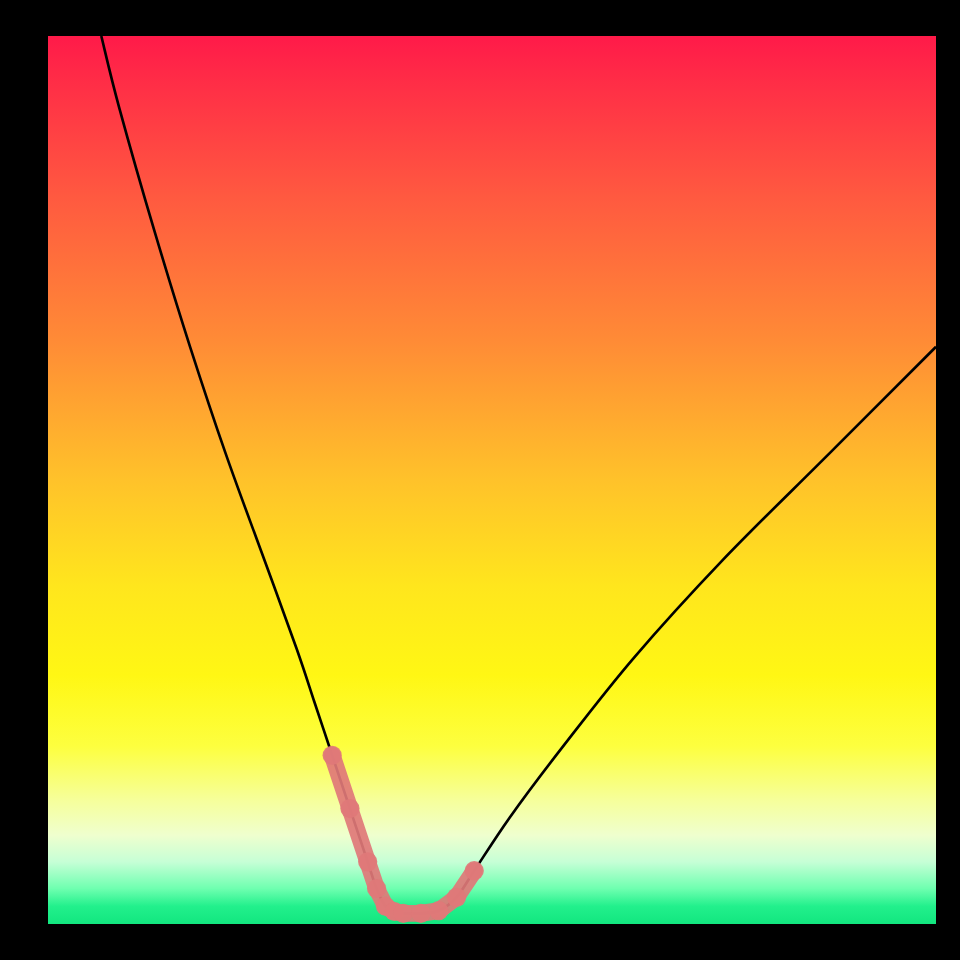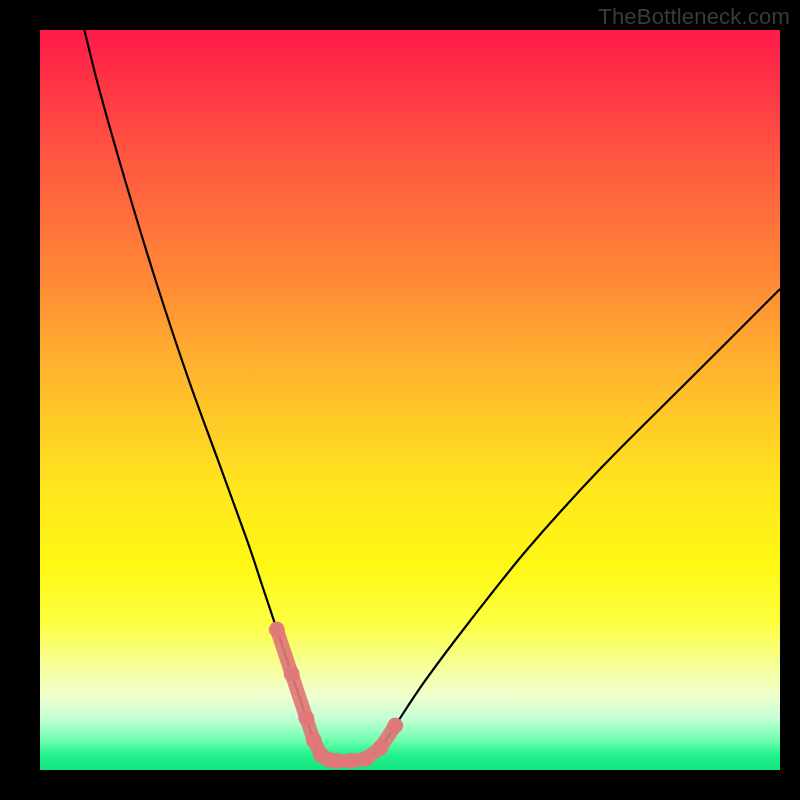--- a/index.html
+++ b/index.html
@@ -64,21 +64,20 @@
     left: 0;
     top: 0;
     width: 100%;
     height: 100%;
   }
 </style>
 </head>
 <body>
 
 <div class="frame">
-  <div class="watermark">TheBottleneck.com</div>
 
   <div class="plot-area">
     <div class="gradient-bg"></div>
     <svg class="curve" viewBox="0 0 740 740" preserveAspectRatio="none">
       <path id="curve-path" fill="none" stroke="#000" stroke-width="2.2" d="M 44.4 0 C 46.9 9.9, 51.8 32.1, 59.2 59.2 C 66.6 86.3, 78.9 129.5, 88.8 162.8 C 98.7 196.1, 108.5 228.2, 118.4 259.0 C 128.3 289.8, 138.1 319.4, 148.0 347.8 C 157.9 376.2, 167.7 402.1, 177.6 429.2 C 187.5 456.3, 199.8 489.6, 207.2 510.6 C 214.6 531.6, 217.1 540.2, 222.0 555.0 C 226.9 569.8, 231.9 584.6, 236.8 599.4 C 241.7 614.2, 246.7 629.0, 251.6 643.8 C 256.5 658.6, 262.7 677.1, 266.4 688.2 C 270.1 699.3, 271.3 704.2, 273.8 710.4 C 276.3 716.6, 278.7 722.0, 281.2 725.2 C 283.7 728.4, 286.1 728.7, 288.6 729.6 C 291.1 730.6, 292.3 730.9, 296.0 731.1 C 299.7 731.4, 305.9 731.5, 310.8 731.1 C 315.7 730.8, 320.7 731.1, 325.6 728.9 C 330.5 726.7, 335.5 723.3, 340.4 717.8 C 345.3 712.3, 347.8 706.7, 355.2 695.6 C 362.6 684.5, 372.5 668.5, 384.8 651.2 C 397.1 633.9, 411.9 614.2, 429.2 592.0 C 446.5 569.8, 466.2 543.9, 488.4 518.0 C 510.6 492.1, 535.3 465.0, 562.4 436.6 C 589.5 408.2, 621.6 377.4, 651.2 347.8 C 680.8 318.2, 725.2 273.8, 740.0 259.0"></path>
       <g id="marker-group">
           <polyline points="236.8,599.4 251.6,643.8 266.4,688.2 273.8,710.4 281.2,725.2 288.6,729.6 296.0,731.1 310.8,731.1 325.6,728.9 340.4,717.8 355.2,695.6" fill="none" stroke="#e07878" stroke-width="14" stroke-linecap="round" stroke-linejoin="round" opacity="0.92"></polyline>
           <circle cx="236.8" cy="599.4" r="8" fill="#e07878" opacity="0.92"></circle>
           <circle cx="251.6" cy="643.8" r="8" fill="#e07878" opacity="0.92"></circle>
           <circle cx="266.4" cy="688.2" r="8" fill="#e07878" opacity="0.92"></circle>

